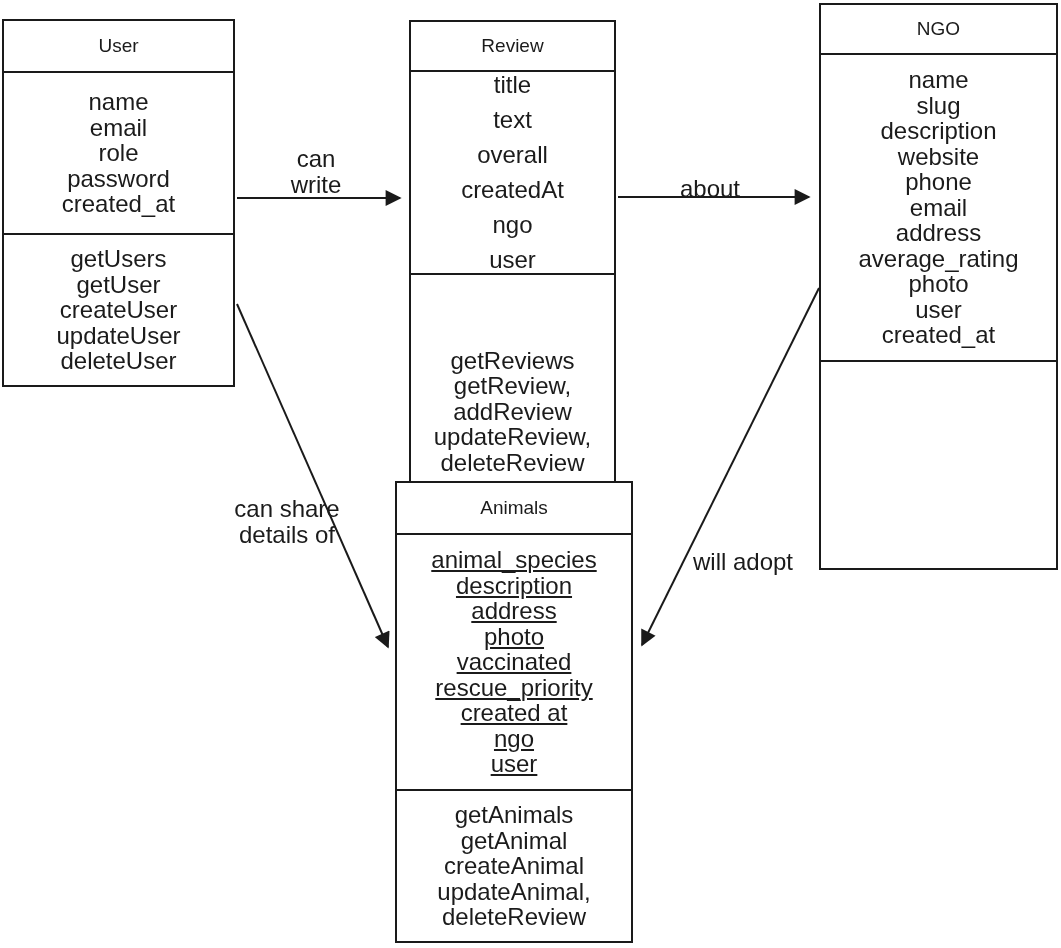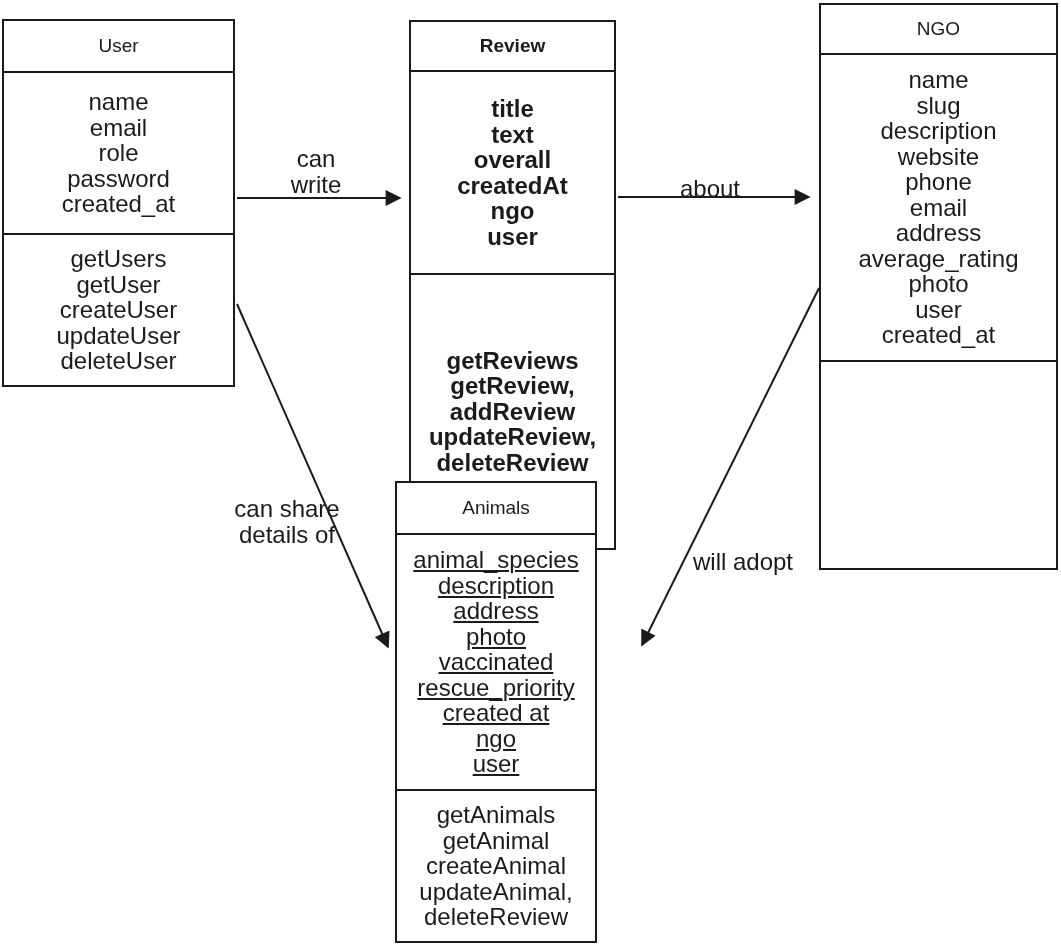--- a/index.html
+++ b/index.html
@@ -51,23 +51,23 @@
   </div>
   <div class="section methods">
     <div class="tl">getUsers</div>
     <div class="tl">getUser</div>
     <div class="tl">createUser</div>
     <div class="tl">updateUser</div>
     <div class="tl">deleteUser</div>
   </div>
 </div>
 
-<div class="entity" style="left:409px;top:20px;width:207px;height:530px;font-weight:bold;">
+<div class="entity" style="left:409px;top:20px;width:207px;height:530px;">
   <div class="entity-title" style="height:48px;">Review</div>
-  <div class="section attrs" style="height:201px;">
+  <div class="section attrs" style="height:201px;justify-content:space-between;">
     <div class="tl">title</div>
     <div class="tl">text</div>
     <div class="tl">overall</div>
     <div class="tl">createdAt</div>
     <div class="tl">ngo</div>
     <div class="tl">user</div>
   </div>
   <div class="section methods">
     <div class="tl">getReviews</div>
     <div class="tl">getReview,</div>
@@ -87,21 +87,21 @@
     <div class="tl">phone</div>
     <div class="tl">email</div>
     <div class="tl">address</div>
     <div class="tl">average_rating</div>
     <div class="tl">photo</div>
     <div class="tl">user</div>
     <div class="tl">created_at</div>
   </div>
 </div>
 
-<div class="entity" style="left:395px;top:481px;width:202px;height:462px;">
+<div class="entity" style="left:395px;top:481px;width:238px;height:462px;">
   <div class="entity-title" style="height:50px;">Animals</div>
   <div class="section attrs" style="height:254px;text-decoration:underline;">
     <div class="tl">animal_species</div>
     <div class="tl">description</div>
     <div class="tl">address</div>
     <div class="tl">photo</div>
     <div class="tl">vaccinated</div>
     <div class="tl">rescue_priority</div>
     <div class="tl">created at</div>
     <div class="tl">ngo</div>

